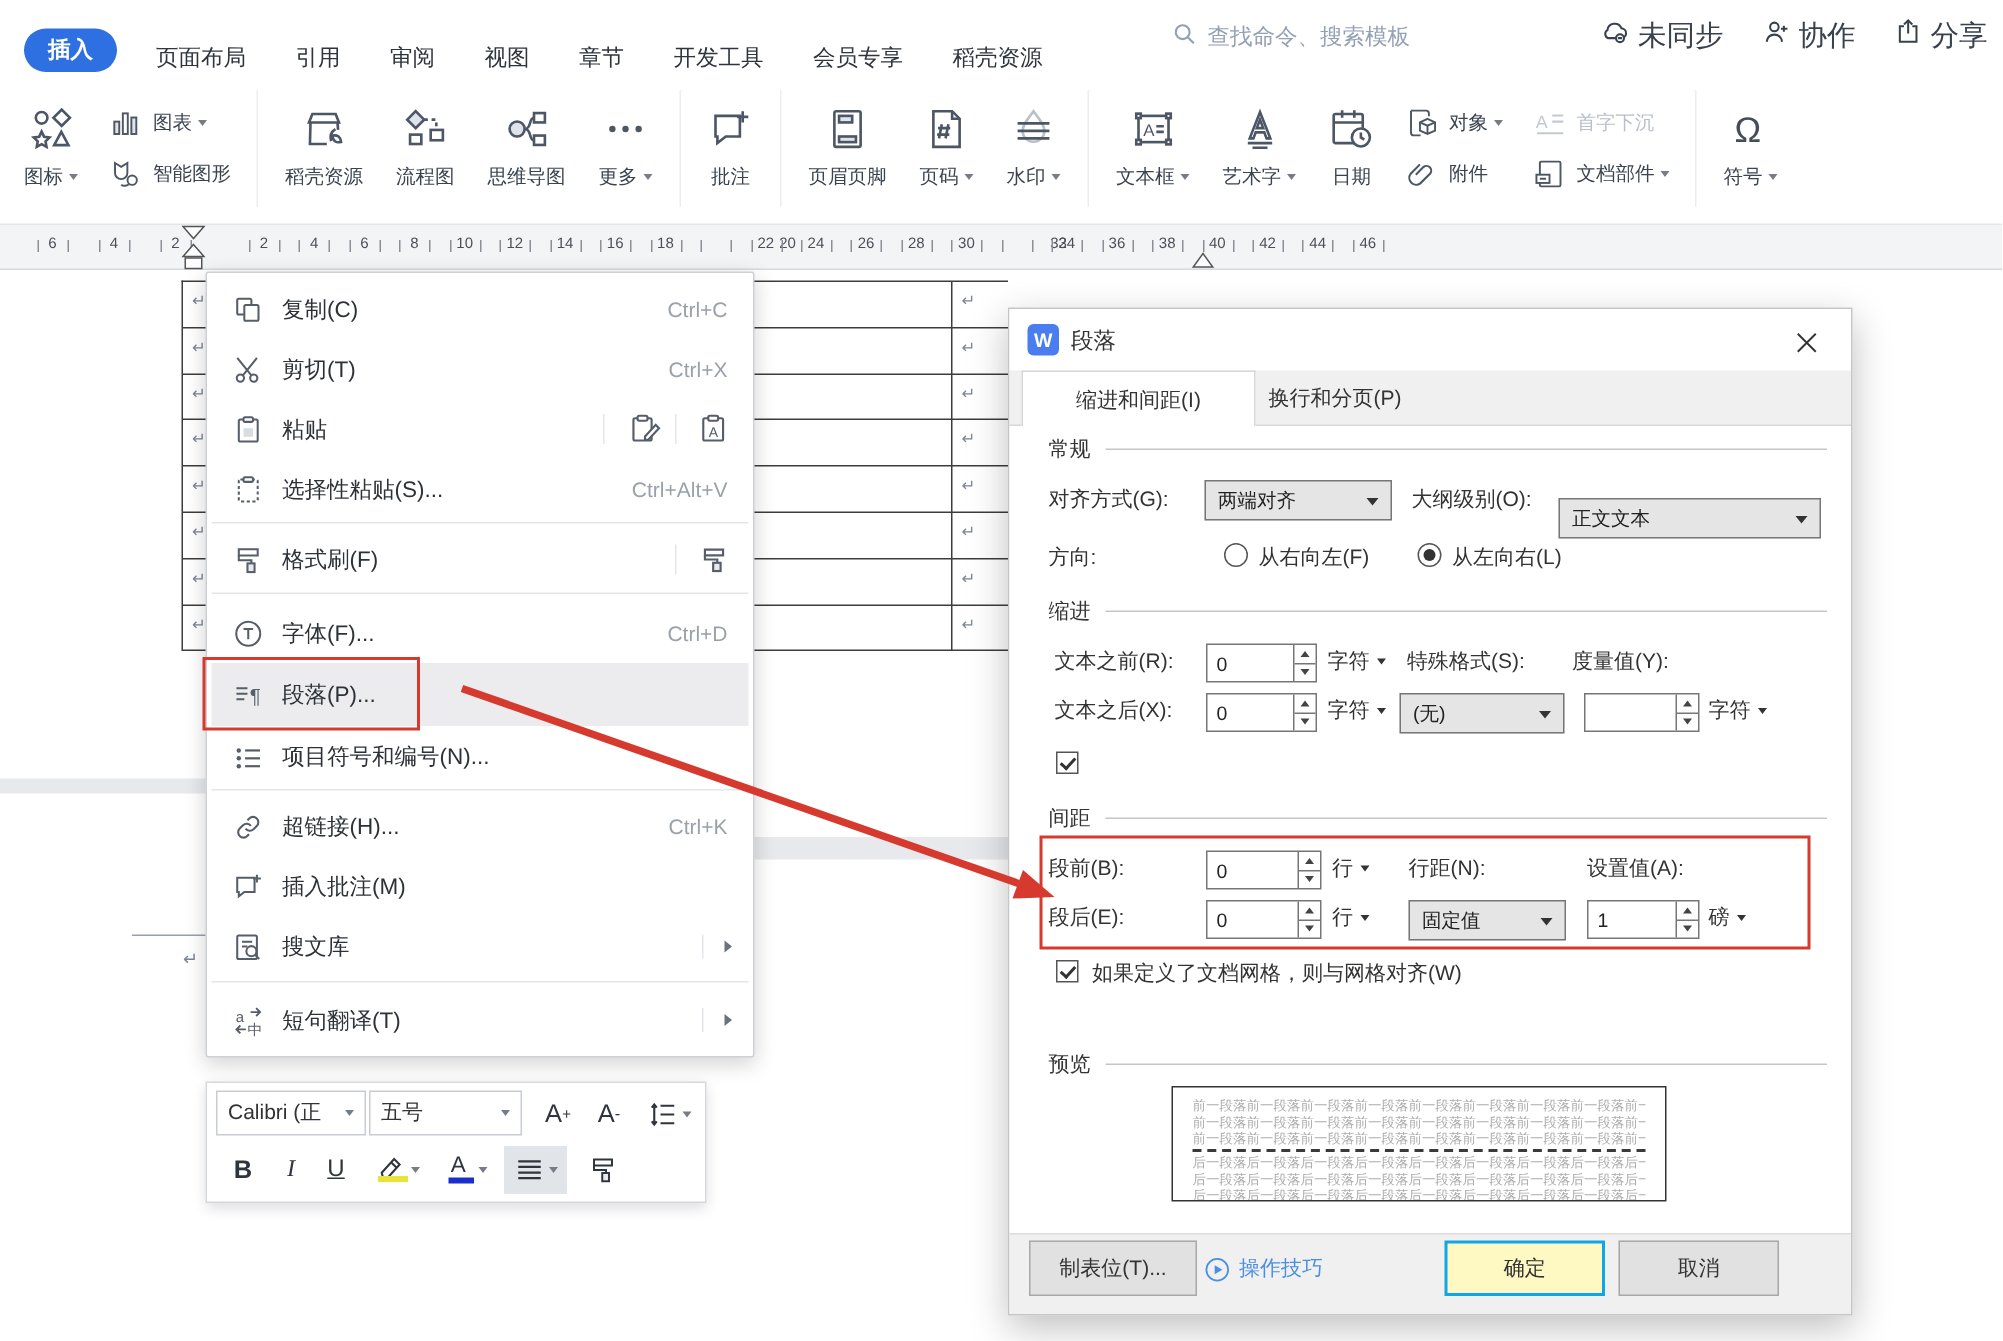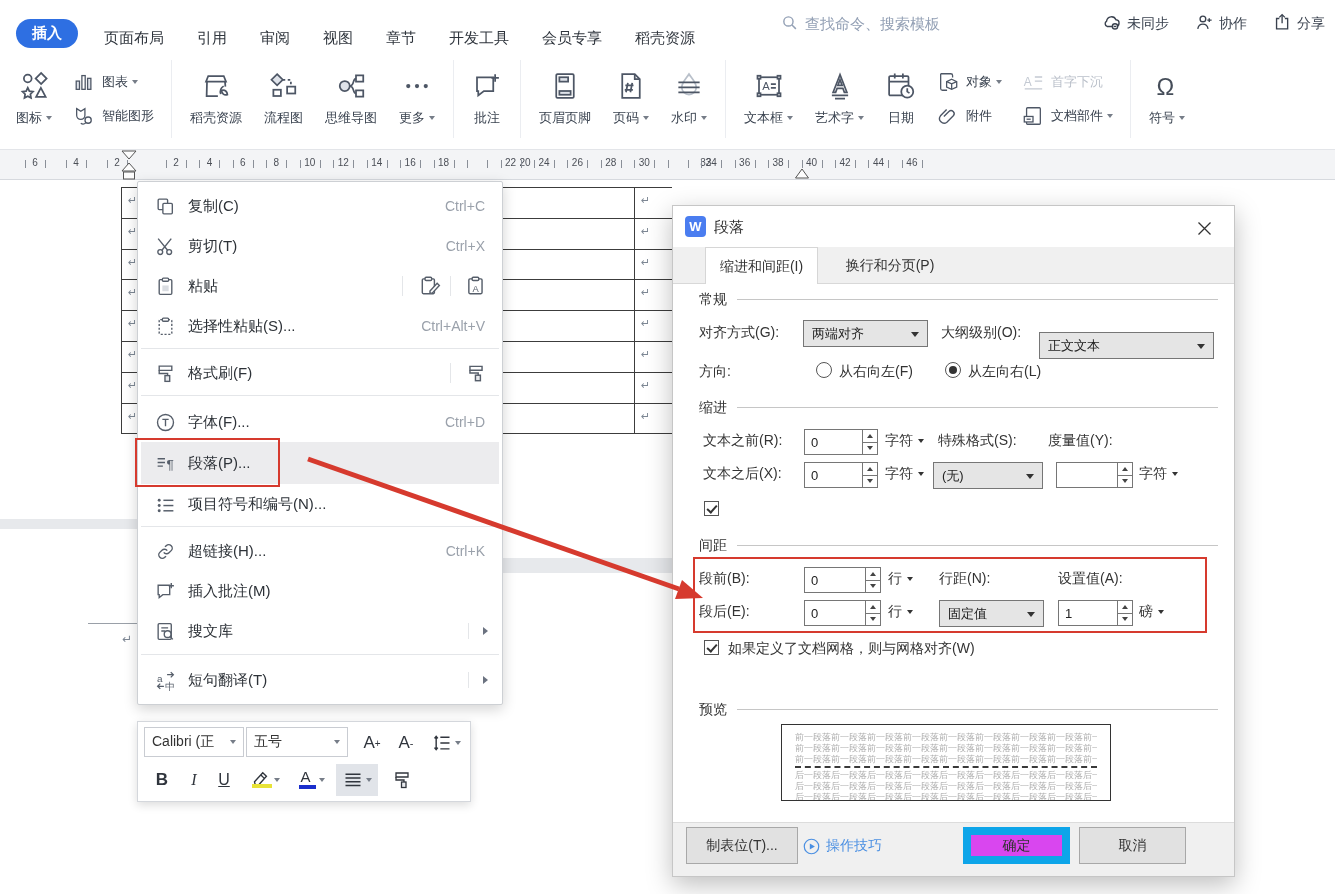--- a/index.html
+++ b/index.html
@@ -6,21 +6,21 @@
   html,body{width:1335px;height:894px;overflow:hidden;}
   body{font-family:"Liberation Sans","DejaVu Sans",sans-serif;background:#fff;}
   .screen{position:relative;width:1335px;height:894px;overflow:hidden;background:#fff;}
 
   
   .menubar{position:absolute;left:0;top:0;width:100%;height:48px;background:#fff;display:flex;align-items:flex-end;}
   .mb-pill{margin-left:16px;height:29px;padding:0 16px;border-radius:15px;background:#2e6fe2;color:#fff;font-size:15px;font-weight:bold;display:flex;align-items:center;cursor:pointer;}
   .mb-tabs{display:flex;gap:33px;margin-left:26px;font-size:15px;color:#2f353d;}
   .mb-tab{cursor:pointer;white-space:nowrap;}
   .mb-search{position:absolute;left:781px;top:0;height:48px;display:flex;align-items:center;gap:7px;color:#93a0b5;font-size:15px;cursor:text;}
-  .mb-right{position:absolute;right:10px;top:0;height:48px;display:flex;align-items:center;gap:26px;font-size:14px;color:#39414e;}
+  .mb-right{position:absolute;right:10px;top:0;height:48px;display:flex;align-items:center;gap:26px;font-size:19px;color:#39414e;}
   .mb-right .mb-item{display:flex;align-items:center;gap:5px;cursor:pointer;}
   .mb-right svg,.mb-search svg{flex:0 0 auto;}
 
   
   .toolbar{position:absolute;left:0;top:48px;width:100%;height:102px;background:#fff;border-bottom:1px solid #e3e5e9;display:flex;align-items:center;padding:0 5px;}
   .tb-big{display:flex;flex-direction:column;align-items:center;justify-content:center;gap:8px;padding:0 11px;font-size:13px;color:#3a4350;cursor:pointer;white-space:nowrap;}
   .tb-big svg{width:30px;height:30px;}
   .tb-stack{display:flex;flex-direction:column;gap:12px;padding:0 10px;}
   .tb-small{display:flex;align-items:center;gap:7px;font-size:13px;color:#3a4350;cursor:pointer;white-space:nowrap;}
   .tb-small svg{width:22px;height:22px;}
@@ -102,21 +102,21 @@
   .unit .cdown{border-top-color:#333;}
   .chk{position:absolute;width:15px;height:15px;border:1px solid #555;background:#fff;cursor:pointer;}
   .chk.checked::after{content:'';position:absolute;left:2px;top:3px;width:8px;height:4px;border-left:2px solid #333;border-bottom:2px solid #333;transform:rotate(-48deg);}
   .radio{position:absolute;width:16px;height:16px;border:1px solid #555;border-radius:50%;background:#fff;cursor:pointer;}
   .radio.sel::after{content:'';position:absolute;inset:3px;background:#333;border-radius:50%;}
   .preview-box{position:absolute;left:108px;top:518px;width:330px;height:77px;border:1px solid #333;overflow:hidden;padding:7px 13px 0;}
   .pv-line{font-size:9px;line-height:11px;color:#adadad;white-space:nowrap;overflow:hidden;}
   .pv-divider{border-top:2px dashed #3a3a3a;margin:1px 0 2px;}
   .dlg-footer{position:absolute;left:0;right:0;bottom:0;height:54px;background:#f0f0f0;border-top:1px solid #dcdcdc;}
   .btn{position:absolute;height:37px;display:flex;align-items:center;justify-content:center;font-size:14px;color:#333;cursor:pointer;background:#e1e1e1;border:1px solid #a8a8a8;}
-  .btn.primary{background:#d946ef;border:8px solid #0ea5e9;}
+  .btn.primary{background:#fef9c3;border:2px solid #0ea5e9;}
   .tips-link{position:absolute;display:flex;align-items:center;gap:6px;font-size:14px;color:#4a8fe2;cursor:pointer;}
 
   
   .annot{position:absolute;left:0;top:0;width:1335px;height:894px;z-index:50;pointer-events:none;}
   .annot-box{position:absolute;border:2.5px solid #d63a2e;}
   svg text{font-family:"Liberation Sans","DejaVu Sans",sans-serif;}
 </style>
 </head>
 <body>
 
@@ -731,21 +731,21 @@
     <div class="dlg-title">
       <span class="dlg-logo">W</span>
       <span class="dlg-title-text">段落</span>
       <span class="dlg-close">
           <svg width="15" height="15" viewBox="0 0 15 15" stroke="#333" stroke-width="1.3">
             <path d="M1.5 1.5 13.5 13.5M13.5 1.5 1.5 13.5"></path>
           </svg>
         </span>
     </div>
     <div class="dlg-tabs">
-      <div class="dlg-tab active" style="left:32px;width:113px">缩进和间距(I)</div>
+      <div class="dlg-tab active" style="left:8px;width:156px">缩进和间距(I)</div>
       <div class="dlg-tab" style="left:150px;width:134px">换行和分页(P)</div>
     </div>
     <div class="dlg-body">
 
       <span class="sect" style="left:26px;top:7px">常规</span>
       <div class="sect-line" style="left:64px;top:15px;right:16px"></div>
       <span class="lbl" style="left:26px;top:40px">对齐方式(G):</span>
       <div class="dd" style="left:130px;top:36px;width:125px">
           <span>两端对齐</span>
         </div>

